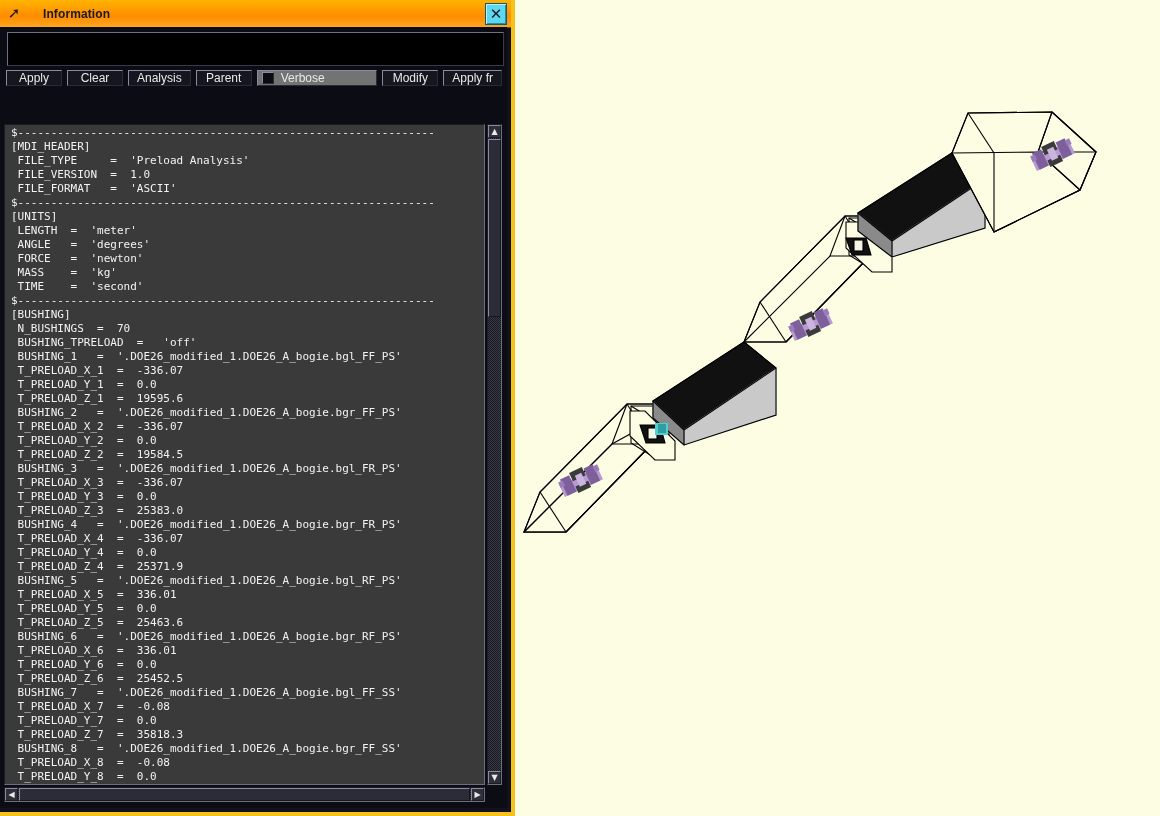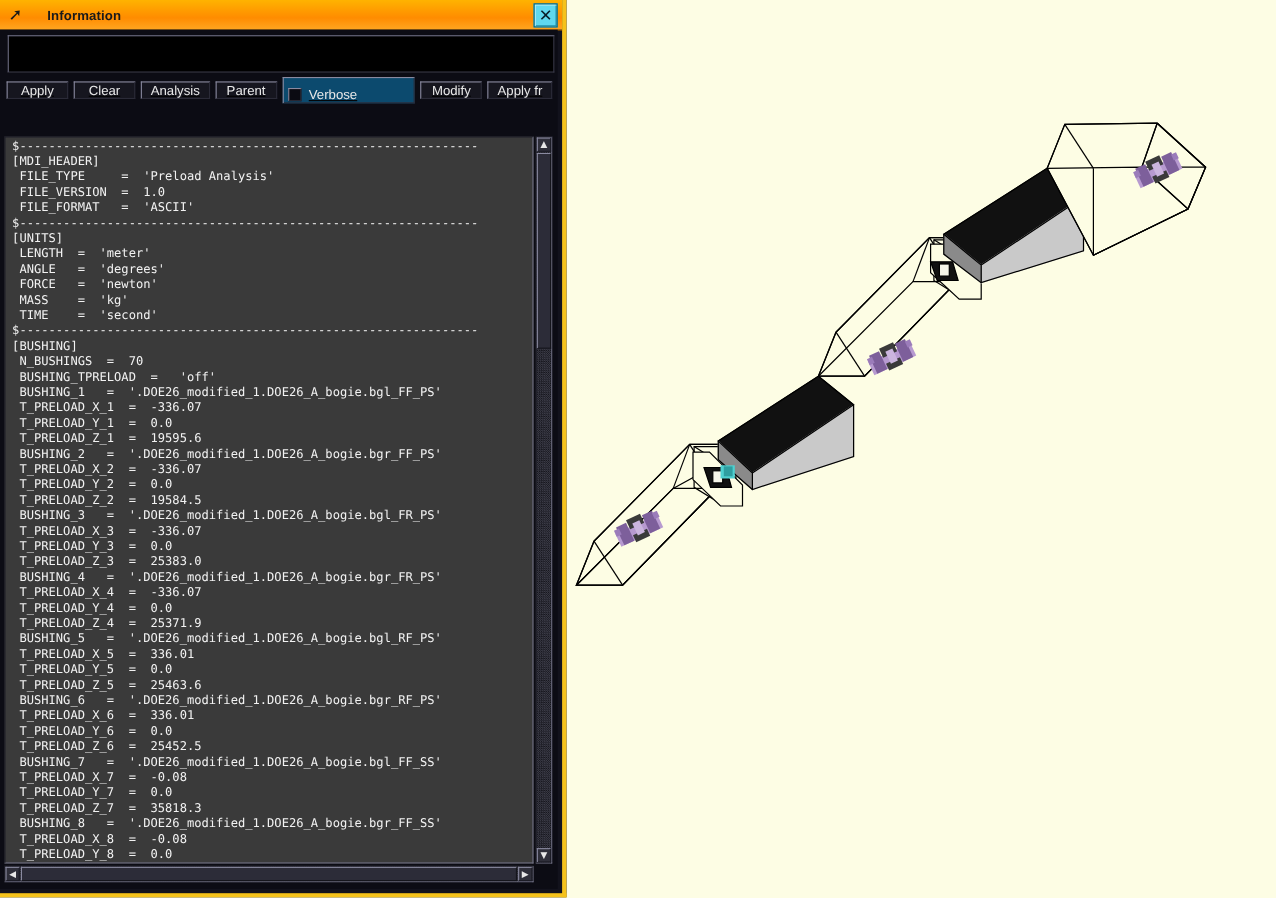--- a/index.html
+++ b/index.html
@@ -82,24 +82,23 @@
     background: transparent; border: 0; outline: none;
     color: #e4e4e4;
     font-family: "DejaVu Sans Mono", monospace;
     font-size: 11px;
     padding: 0 4px;
     box-sizing: border-box;
   }
 
   
   #toolbar {
-    display: flex; align-items: center;
+    display: flex; align-items: flex-start;
     height: 24px;
     margin: 0 0 3px 2px;
-    text-decoration: underline;
   }
   .tb-btn {
     min-width: 56px;
     margin-right: 5px;
     background: #16161f;
     border-top: 1px solid #8a8aa0;
     border-left: 1px solid #8a8aa0;
     border-right: 1px solid #2b2b38;
     border-bottom: 1px solid #2b2b38;
     color: #e9e9e9;
@@ -107,22 +106,22 @@
     font-size: 12px;
     display: flex; align-items: center; justify-content: center;
     padding: 0 8px;
     box-sizing: border-box;
     cursor: pointer;
     white-space: nowrap;
   }
   #verbose-wrap {
     display: flex; align-items: center;
     margin-right: 5px;
-    padding: 8px 8px 0 4px;
-    background: #0c4a6e;
+    padding: 0 8px 0 4px;
+    background: #737373;
     border-top: 1px solid #8a8aa0;
     border-left: 1px solid #8a8aa0;
     border-right: 1px solid #2b2b38;
     border-bottom: 1px solid #2b2b38;
     box-sizing: border-box;
     flex: 1 1 auto;
     cursor: pointer;
   }
   #verbose-box {
     width: 12px; height: 12px;

